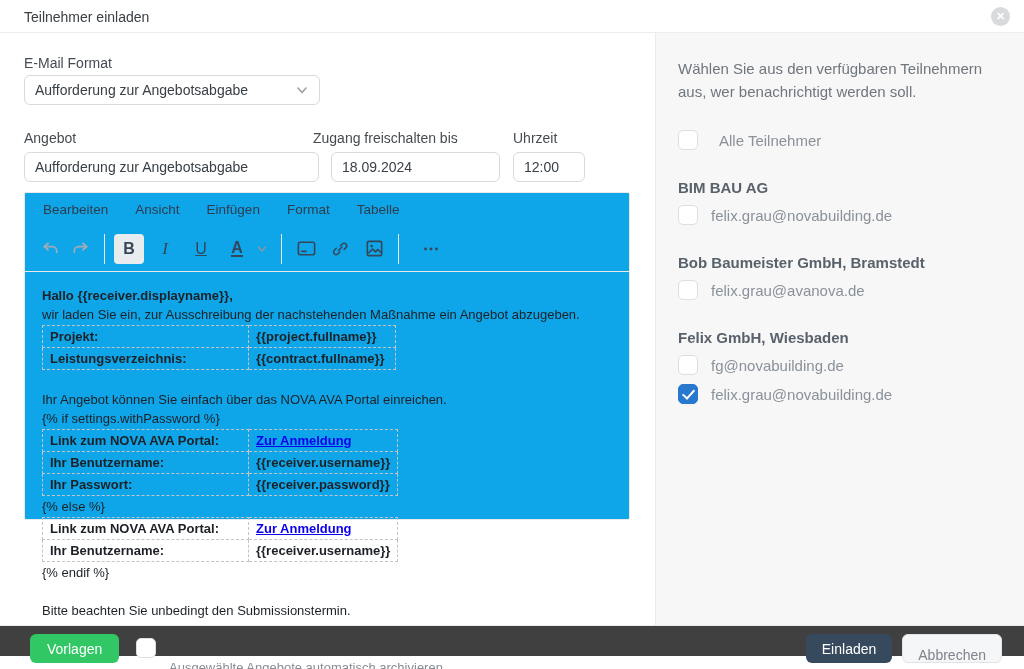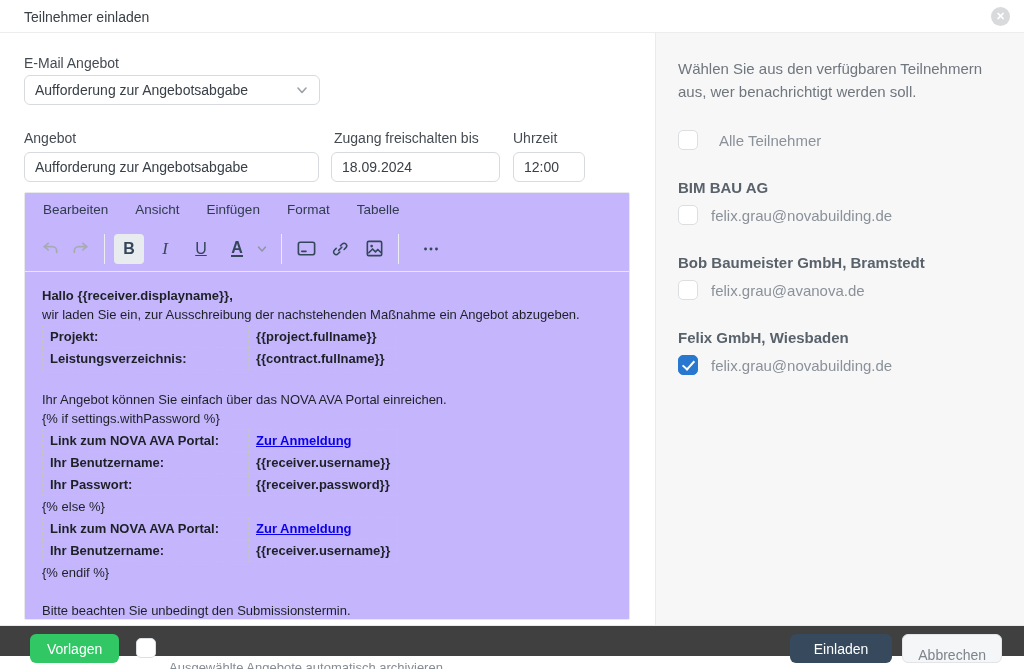--- a/index.html
+++ b/index.html
@@ -27,21 +27,21 @@
   .cb.checked::after { content:""; position:absolute; left:6px; top:2px; width:5px; height:10px; border:solid #fff; border-width:0 2px 2px 0; transform:rotate(42deg); }
 
   
   .flabel { position:absolute; font-size:14px; color:#454b52; }
   .finput { position:absolute; height:30px; border:1px solid #d7dade; border-radius:6px; background:#fff; font-size:14px; color:#394047; padding:0 10px; font-family:"Liberation Sans",sans-serif; }
   .select-box { position:absolute; height:30px; border:1px solid #d7dade; border-radius:6px; background:#fff; display:flex; align-items:center; padding:0 10px; font-size:14px; color:#394047; cursor:pointer; }
   .select-box .sel-text { flex:1; }
   .chev { width:14px; height:14px; color:#9aa1a8; }
 
   
-  .editor { position:absolute; left:24px; top:192px; width:606px; height:428px; border:1px solid #e7e9ea; border-radius:2px; background:#c4b5fd; }
+  .editor { position:absolute; left:24px; top:192px; width:606px; height:328px; border:1px solid #e7e9ea; border-radius:2px; background:#0ea5e9; }
   .menubar { height:33px; display:flex; align-items:center; gap:27px; padding:0 18px; }
   .menu-item { font-size:13.5px; color:#2f3c4d; cursor:pointer; }
   .toolbar { height:46px; display:flex; align-items:center; padding:0 10px; border-bottom:1px solid #e7e9ea; color:#34475a; }
   .tb-btn { width:30px; height:30px; display:flex; align-items:center; justify-content:center; border-radius:4px; cursor:pointer; }
   .tb-btn.active { background:#e9ecee; }
   .tb-btn.disabled { color:#a6abb1; }
   .tb-sep { width:1px; height:30px; background:#ebedee; margin:0 9px; }
   .tb-letter { font-size:16px; }
   .tb-b { font-weight:bold; }
   .tb-i { font-style:italic; font-family:"Liberation Serif",serif; font-size:17px; }
@@ -57,47 +57,47 @@
   .eb-table td.c1 { width:206px; }
   .eb-table td.c2 { width:147px; }
   .eb-link { color:#0b00ee; text-decoration:underline; font-weight:bold; cursor:pointer; }
 
   
   .ftr { position:absolute; left:0; top:625px; width:1024px; height:31px; background:#404040; border-top:1px solid #e8eaeb; }
   .btn-green { position:absolute; left:30px; top:8px; height:29px; padding:0 17px; background:var(--green,#32c765); color:#fff; border:none; border-radius:6px; font-size:14px; font-family:"Liberation Sans",sans-serif; cursor:pointer; }
   .ftr-cb { position:absolute; left:136px; top:12px; }
   .ftr-cb-label { position:absolute; left:169px; top:14px; font-size:13px; color:#868c93;margin-top:20px; }
   .ftr-right { position:absolute; right:22px; top:8px; display:flex; gap:10px; }
-  .btn-dark { height:29px; padding:0 24px; background:var(--dark,#36495d); color:#fff; border:none; border-radius:6px; font-size:14px; font-family:"Liberation Sans",sans-serif; cursor:pointer; }
+  .btn-dark { height:29px; padding:0 16px; background:var(--dark,#36495d); color:#fff; border:none; border-radius:6px; font-size:14px; font-family:"Liberation Sans",sans-serif; cursor:pointer; }
   .btn-light { height:29px; padding:12px 15px; background:#f5f6f7; color:#7e848c; border:1px solid #e2e4e7; border-radius:6px; font-size:14px; font-family:"Liberation Sans",sans-serif; cursor:pointer; }
 
   svg { display:block; }
 </style>
 </head>
 <body>
 
 <div class="hdr">
   <div class="hdr-title">Teilnehmer einladen</div>
   <div class="close-btn">✕</div>
 </div>
 
-<div class="flabel" style="left:24px; top:55px;">E-Mail Angebot</div>
+<div class="flabel" style="left:24px; top:55px;">E-Mail Format</div>
 <div class="select-box" style="left:24px; top:75px; width:296px;">
   <span class="sel-text">Aufforderung zur Angebotsabgabe</span>
   <span class="chev">
     <svg viewBox="0 0 14 14" width="14" height="14">
         <polyline points="3,5 7,9.5 11,5" fill="none" stroke="currentColor" stroke-width="1.6" stroke-linecap="round" stroke-linejoin="round"></polyline>
       </svg>
   </span>
 </div>
 
 <div class="flabel" style="left:24px; top:130px;">Angebot</div>
 <input class="finput" style="left: 24px; top: 152px; width: 295px;" value="Aufforderung zur Angebotsabgabe">
 
-<div class="flabel" style="left:334px; top:130px;">Zugang freischalten bis</div>
+<div class="flabel" style="left:313px; top:130px;">Zugang freischalten bis</div>
 <input class="finput" style="left: 331px; top: 152px; width: 169px;" value="18.09.2024">
 
 <div class="flabel" style="left:513px; top:130px;">Uhrzeit</div>
 <input class="finput" style="left: 513px; top: 152px; width: 72px;" value="12:00">
 
 <div class="editor">
   <div class="menubar">
     <span class="menu-item">Bearbeiten</span>
     <span class="menu-item">Ansicht</span>
     <span class="menu-item">Einfügen</span>
@@ -236,20 +236,24 @@
       <div class="rp-group">
         <div class="rp-company">Bob Baumeister GmbH, Bramstedt</div>
         <div class="rp-email-row">
           <span class="cb"></span>
           <span class="rp-email">felix.grau@avanova.de</span>
         </div>
       </div>
       <div class="rp-group">
         <div class="rp-company">Felix GmbH, Wiesbaden</div>
         <div class="rp-email-row">
+          <span class="cb"></span>
+          <span class="rp-email">fg@novabuilding.de</span>
+        </div>
+        <div class="rp-email-row">
           <span class="cb checked"></span>
           <span class="rp-email">felix.grau@novabuilding.de</span>
         </div>
       </div>
     </div>
 </div>
 
 <div class="ftr">
   <button class="btn-green">Vorlagen</button>
   <span class="cb ftr-cb" id="cb-archive"></span>

